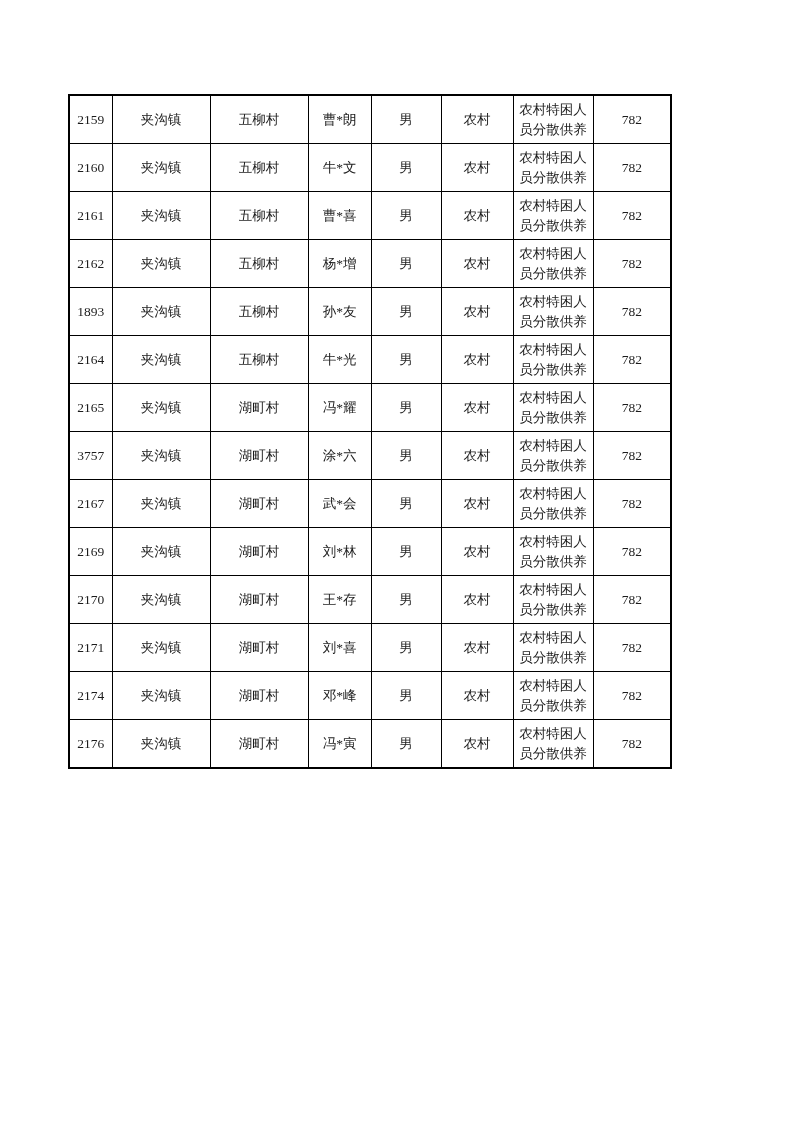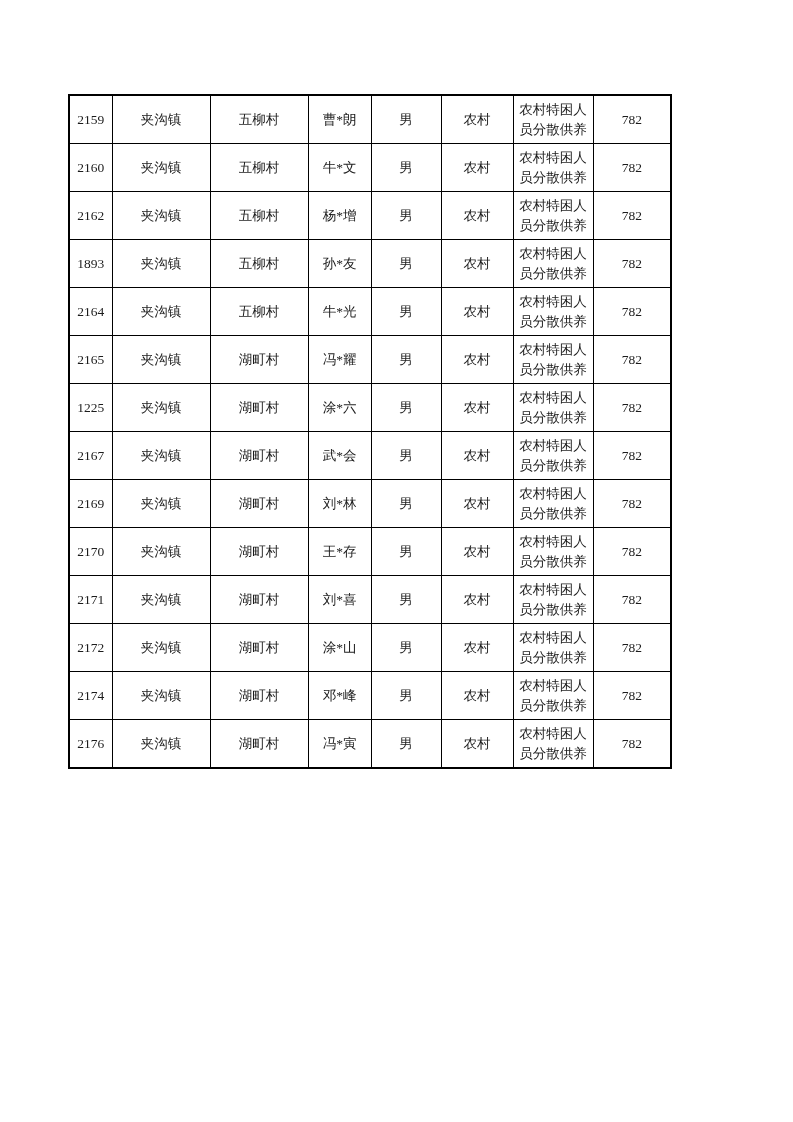--- a/index.html
+++ b/index.html
@@ -86,20 +86,30 @@
     <td class="c-id">2160</td>
     <td class="c-town">夹沟镇</td>
     <td class="c-village">五柳村</td>
     <td class="c-name">牛*文</td>
     <td class="c-gender">男</td>
     <td class="c-residence">农村</td>
     <td class="c-category">农村特困人员分散供养</td>
     <td class="c-amount">782</td>
   </tr>
 
+  <tr>
+    <td class="c-id">2161</td>
+    <td class="c-town">夹沟镇</td>
+    <td class="c-village">五柳村</td>
+    <td class="c-name">曹*喜</td>
+    <td class="c-gender">男</td>
+    <td class="c-residence">农村</td>
+    <td class="c-category">农村特困人员分散供养</td>
+    <td class="c-amount">782</td>
+  </tr>
 
   <tr>
     <td class="c-id">2162</td>
     <td class="c-town">夹沟镇</td>
     <td class="c-village">五柳村</td>
     <td class="c-name">杨*增</td>
     <td class="c-gender">男</td>
     <td class="c-residence">农村</td>
     <td class="c-category">农村特困人员分散供养</td>
     <td class="c-amount">782</td>
@@ -132,21 +142,21 @@
     <td class="c-town">夹沟镇</td>
     <td class="c-village">湖町村</td>
     <td class="c-name">冯*耀</td>
     <td class="c-gender">男</td>
     <td class="c-residence">农村</td>
     <td class="c-category">农村特困人员分散供养</td>
     <td class="c-amount">782</td>
   </tr>
 
   <tr>
-    <td class="c-id">1225</td>
+    <td class="c-id">3757</td>
     <td class="c-town">夹沟镇</td>
     <td class="c-village">湖町村</td>
     <td class="c-name">涂*六</td>
     <td class="c-gender">男</td>
     <td class="c-residence">农村</td>
     <td class="c-category">农村特困人员分散供养</td>
     <td class="c-amount">782</td>
   </tr>
 
   <tr>
@@ -187,30 +197,20 @@
     <td class="c-id">2171</td>
     <td class="c-town">夹沟镇</td>
     <td class="c-village">湖町村</td>
     <td class="c-name">刘*喜</td>
     <td class="c-gender">男</td>
     <td class="c-residence">农村</td>
     <td class="c-category">农村特困人员分散供养</td>
     <td class="c-amount">782</td>
   </tr>
 
-  <tr>
-    <td class="c-id">2172</td>
-    <td class="c-town">夹沟镇</td>
-    <td class="c-village">湖町村</td>
-    <td class="c-name">涂*山</td>
-    <td class="c-gender">男</td>
-    <td class="c-residence">农村</td>
-    <td class="c-category">农村特困人员分散供养</td>
-    <td class="c-amount">782</td>
-  </tr>
 
 
   <tr>
     <td class="c-id">2174</td>
     <td class="c-town">夹沟镇</td>
     <td class="c-village">湖町村</td>
     <td class="c-name">邓*峰</td>
     <td class="c-gender">男</td>
     <td class="c-residence">农村</td>
     <td class="c-category">农村特困人员分散供养</td>

